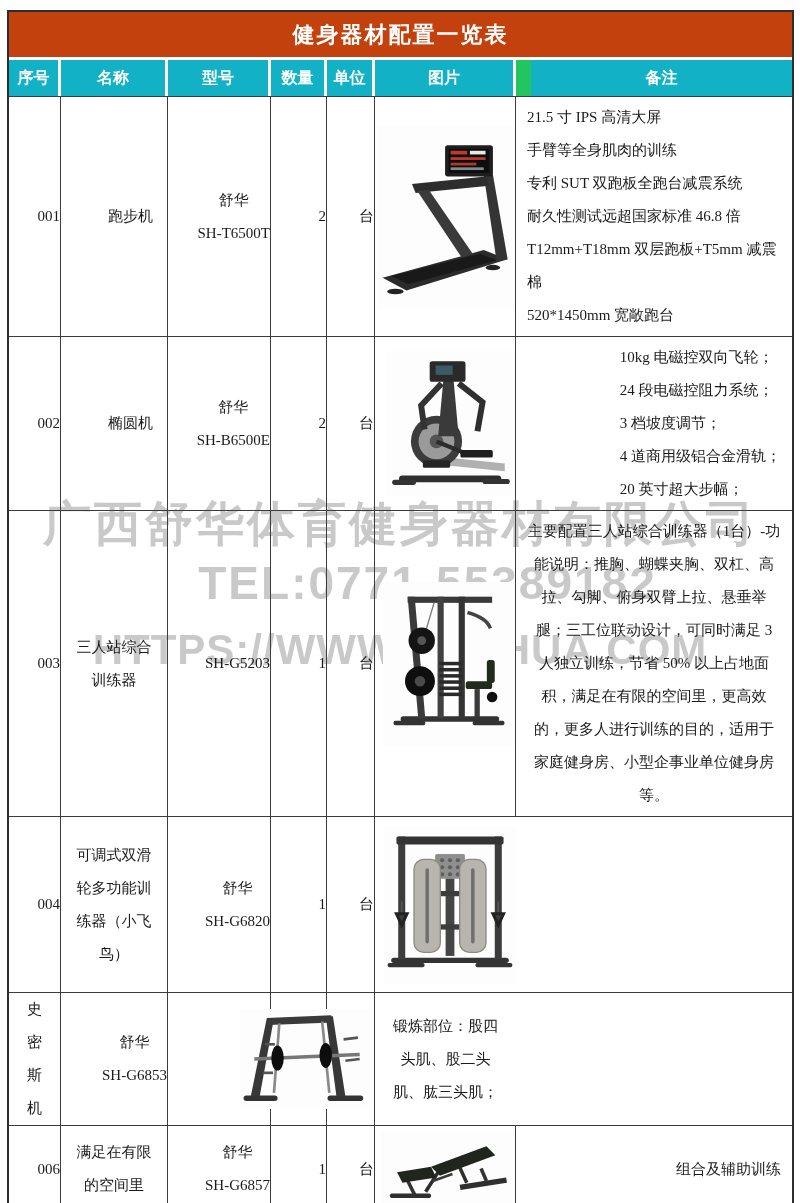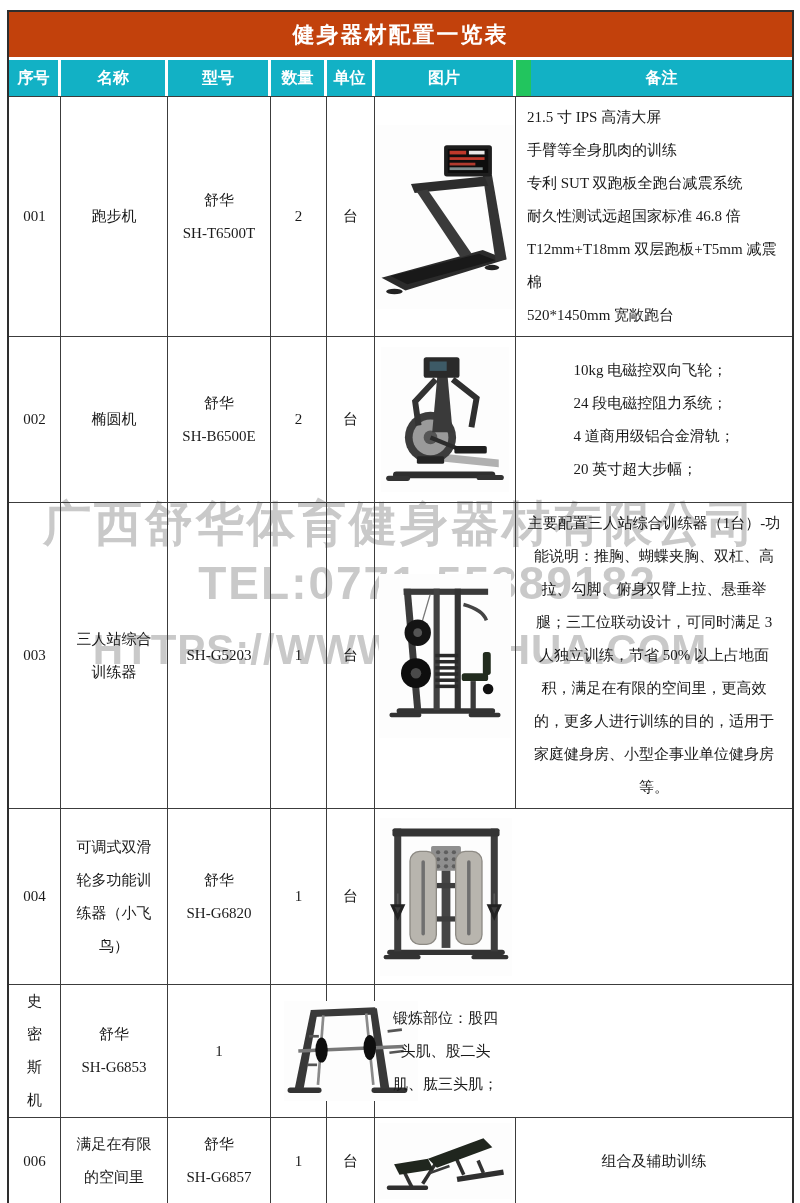--- a/index.html
+++ b/index.html
@@ -22,21 +22,21 @@
   .hdr{display:grid;grid-template-columns:52px 107px 103px 56px 48px 141px 1fr;
        height:36px;background:#22c55e;border-bottom:1px solid #3c3c3c;}
   .hdr > div{background:#12b1c5;color:#fff;display:flex;align-items:center;justify-content:center;
              font-family:"Liberation Sans","DejaVu Sans",sans-serif;font-size:16px;font-weight:bold;
              border-right:3px solid #ffffff;box-sizing:border-box;}
   .hdr > div:last-child{border-right:none;margin-left:15px;}
   .t-row{display:grid;grid-template-columns:52px 107px 103px 56px 48px 141px 1fr;
          border-bottom:1px solid #3c3c3c;background:transparent;}
   .t-row:last-child{border-bottom:none;}
   .t-row > div{border-right:1px solid #3c3c3c;box-sizing:border-box;
-               display:flex;align-items:center;justify-content:center;text-align:center;
+               display:flex;align-items:center;justify-content:flex-end;text-align:center;
                font-size:15px;line-height:2.2;}
   .t-row > div:last-child{border-right:none;}
   .r1{min-height:197px;} .r2{min-height:165px;} .r3{min-height:270px;}
   .r4{min-height:175px;} .r5{min-height:107px;} .r6{min-height:86px;} .r7{min-height:99px;}
   .name-cell{padding:0 14px;}
   .model-cell{line-height:2.9;}
   .remark-cell{justify-content:flex-start;text-align:justify;padding:4px 11px;
                line-height:2.05;font-size:15px;}
   .remark-cell.lines{text-align:left;}
   .img-cell{background:transparent;}
@@ -139,20 +139,21 @@
           <path d="M84 38 L112 60 L106 94" stroke="#2f2f2f" stroke-width="7" fill="none"></path>
           <rect x="50" y="12" width="42" height="24" rx="3" fill="#2a2a2a"></rect>
           <rect x="57" y="17" width="20" height="11" fill="#3d5a66"></rect>
         </svg>
       </div>
         </div>
       <div class="remark-cell lines">
           <div>
             <div>10kg 电磁控双向飞轮；</div>
             <div>24 段电磁控阻力系统；</div>
+            <div>3 档坡度调节；</div>
             <div>4 道商用级铝合金滑轨；</div>
             <div>20 英寸超大步幅；</div>
           </div>
         </div>
     </div>
 
     <div class="t-row r3">
       <div>003</div>
       <div class="name-cell">三人站综合训练器</div>
       <div class="model-cell">

